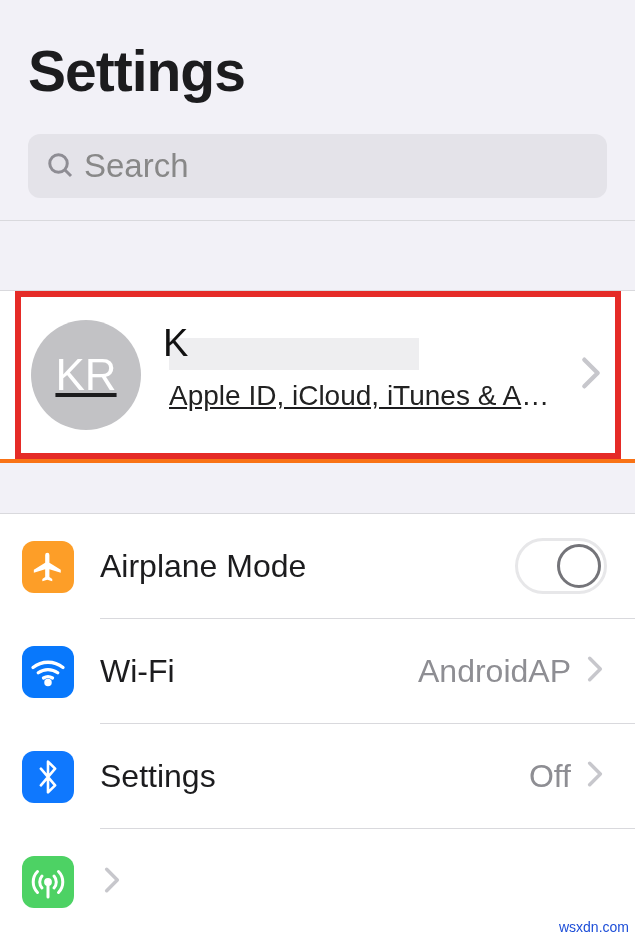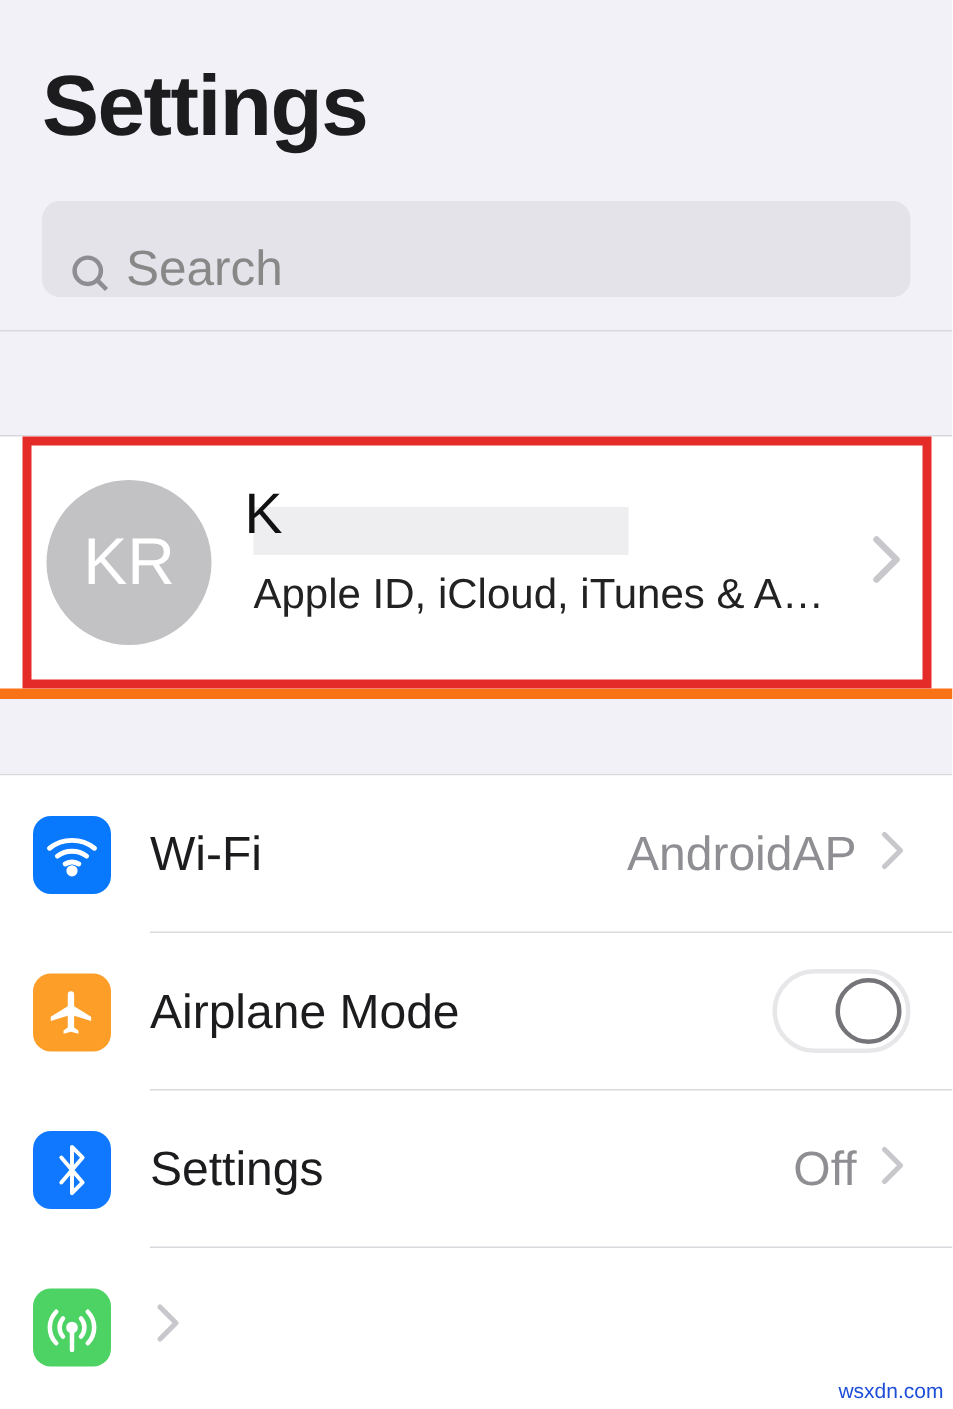--- a/index.html
+++ b/index.html
@@ -20,21 +20,21 @@
       font-size: 57px;
       font-weight: 800;
       letter-spacing: -1px;
       margin-bottom: 30px;
     }
     .search-bar {
       background: #e4e3e9;
       border-radius: 12px;
       height: 64px;
       display: flex;
-      align-items: flex-end;
+      align-items: center;
       padding: 0 18px;
       color: #8e8d94;
     }
     .search-icon { display: inline-flex; margin-right: 8px; }
     .search-placeholder { font-size: 33px; color: #888; }
     .gap-section { background: #f2f1f7; height: 70px; border-top: 1px solid #d9d9dd; }
     .gap-section2 { background: #f2f1f7; height: 50px; }
     .apple-id-wrap {
       border: 6px solid #e52b27;
       margin: 0 14px 0 15px;
@@ -140,21 +140,21 @@
       border: 3px solid #747479;
     }
     .watermark {
       position: absolute;
       right: 6px;
       bottom: 4px;
       font-size: 14px;
       color: #1d4ed8;
       font-family: Arial, sans-serif;
     }
-    .section-border { border-top: 1px solid #d9d9dd; border-bottom: 7px solid #f97316; }
+    .section-border { border-top: 1px solid #d9d9dd; border-bottom: 4px solid #f97316; text-decoration: underline; }
   </style>
 </head>
 <body>
 
 <div class="header">
   <h1 class="title">Settings</h1>
   <div class="search-bar">
     <span class="search-icon">
       <svg width="30" height="30" viewBox="0 0 24 24" fill="none" stroke="#8e8d94" stroke-width="2.4">
           <circle cx="10" cy="10" r="7"></circle>
@@ -180,20 +180,34 @@
     <svg width="20" height="34" viewBox="0 0 12 20" fill="none" stroke="#c7c7cc" stroke-width="2.6" stroke-linecap="round" stroke-linejoin="round">
           <polyline points="2,2 10,10 2,18"></polyline>
         </svg>
   </span>
 </div>
 </div>
 
 <div class="gap-section2"></div>
 
 <div class="list">
+
+  <div class="row">
+    <div class="icon-box icon-airplane">
+      <svg width="34" height="34" viewBox="0 0 24 24" fill="#fff">
+          <path d="M21 16v-2l-8-5V3.5a1.5 1.5 0 0 0-3 0V9l-8 5v2l8-2.5V19l-2 1.5V22l3.5-1 3.5 1v-1.5L13 19v-5.5l8 2.5z"></path>
+        </svg>
+    </div>
+    <div class="row-inner">
+      <span class="row-label">Airplane Mode</span>
+      <div class="switch">
+        <div class="knob"></div>
+      </div>
+    </div>
+  </div>
 
   <div class="row">
     <div class="icon-box icon-wifi">
       <svg width="36" height="36" viewBox="0 0 24 24" fill="none" stroke="#fff" stroke-width="2.2" stroke-linecap="round">
           <path d="M2 9 a16 16 0 0 1 20 0"></path>
           <path d="M5.5 12.5 a11 11 0 0 1 13 0"></path>
           <path d="M9 16 a6 6 0 0 1 6 0"></path>
           <circle cx="12" cy="19" r="1.4" fill="#fff"></circle>
         </svg>
     </div>
@@ -202,34 +216,20 @@
       <span class="row-detail">AndroidAP</span>
       <span class="chevron">
         <svg width="16" height="28" viewBox="0 0 12 20" fill="none" stroke="#c7c7cc" stroke-width="2.6" stroke-linecap="round" stroke-linejoin="round">
             <polyline points="2,2 10,10 2,18"></polyline>
           </svg>
       </span>
     </div>
   </div>
 
   <div class="row">
-    <div class="icon-box icon-airplane">
-      <svg width="34" height="34" viewBox="0 0 24 24" fill="#fff">
-          <path d="M21 16v-2l-8-5V3.5a1.5 1.5 0 0 0-3 0V9l-8 5v2l8-2.5V19l-2 1.5V22l3.5-1 3.5 1v-1.5L13 19v-5.5l8 2.5z"></path>
-        </svg>
-    </div>
-    <div class="row-inner">
-      <span class="row-label">Airplane Mode</span>
-      <div class="switch">
-        <div class="knob"></div>
-      </div>
-    </div>
-  </div>
-
-  <div class="row">
     <div class="icon-box icon-bluetooth">
       <svg width="30" height="38" viewBox="0 0 24 32" fill="none" stroke="#fff" stroke-width="2.2" stroke-linejoin="round" stroke-linecap="round">
           <path d="M6 9 L18 23 L12 29 L12 3 L18 9 L6 23"></path>
         </svg>
     </div>
     <div class="row-inner">
       <span class="row-label">Settings</span>
       <span class="row-detail">Off</span>
       <span class="chevron">
         <svg width="16" height="28" viewBox="0 0 12 20" fill="none" stroke="#c7c7cc" stroke-width="2.6" stroke-linecap="round" stroke-linejoin="round">

